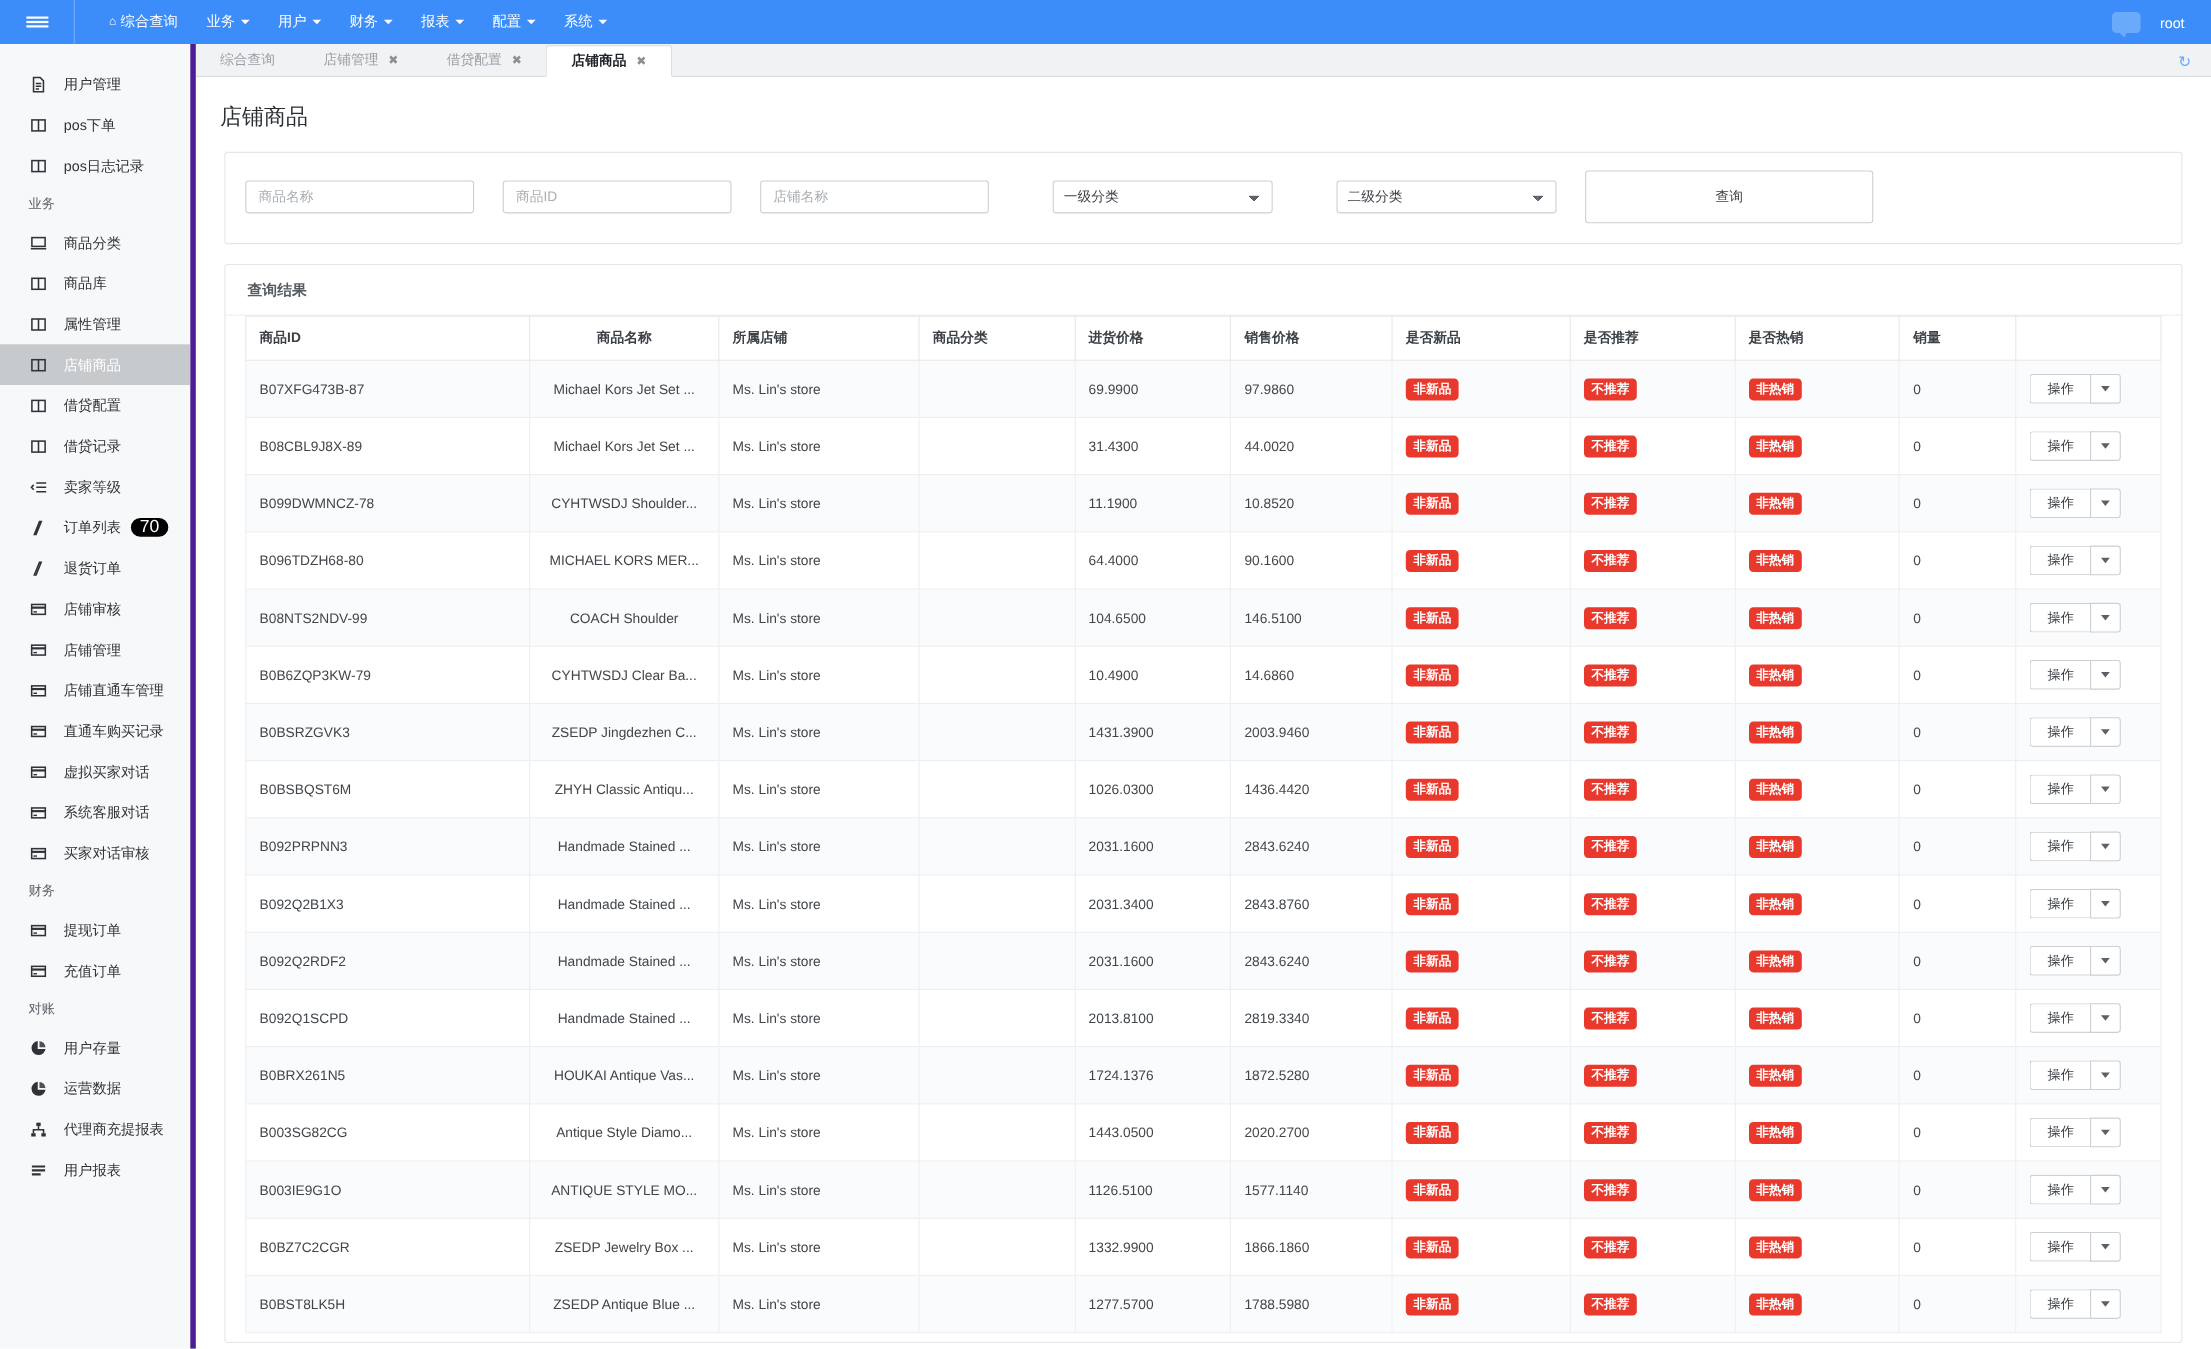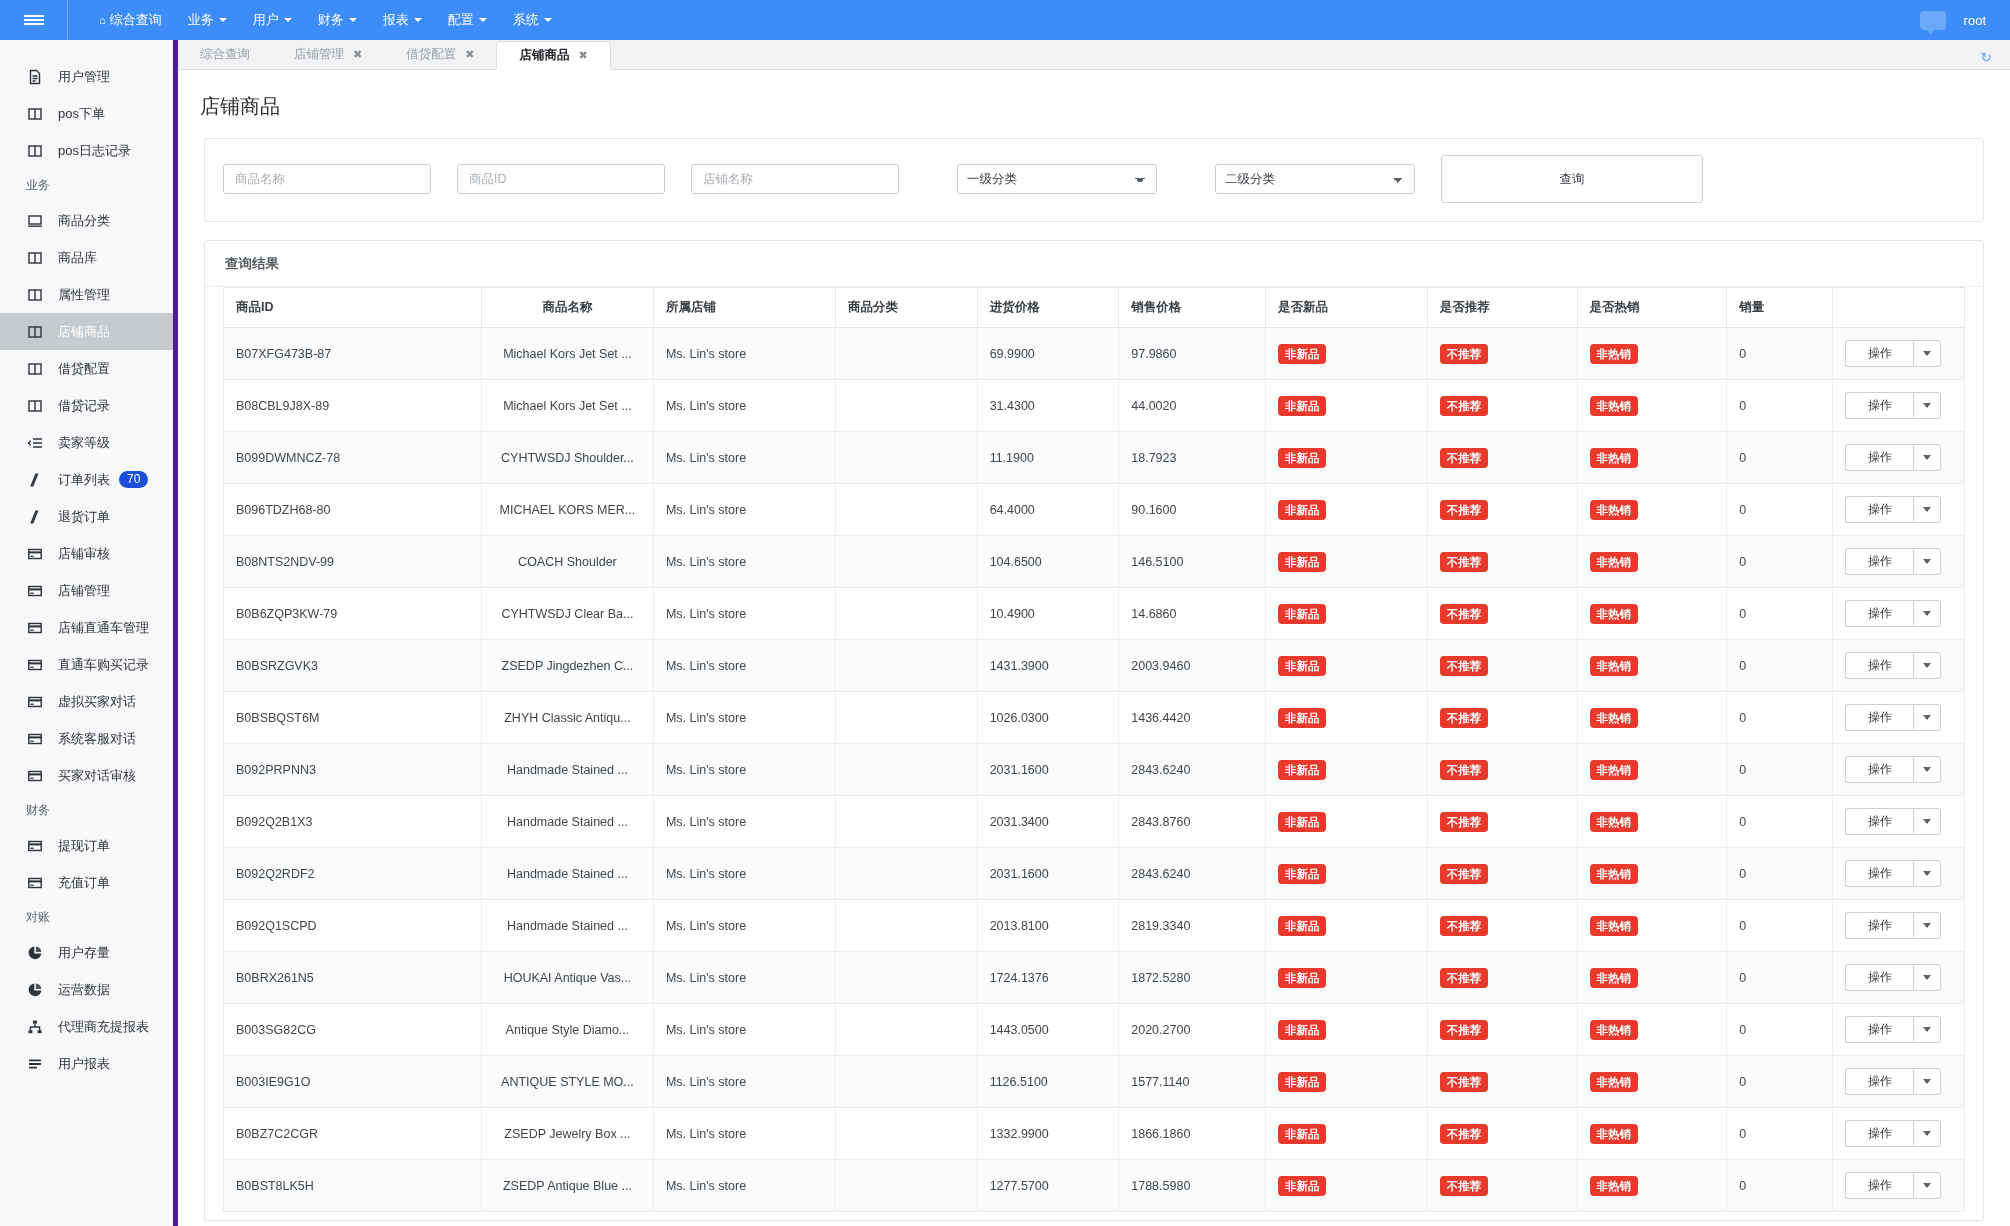--- a/index.html
+++ b/index.html
@@ -67,21 +67,21 @@
     padding-left: 26px; cursor: pointer; font-size: 13px; color: #2f3338;
   }
   .side-item.active { background: #c7cacd; color: #ffffff; }
   .side-item.active .s-ico svg { stroke: #ffffff; }
   .s-ico {
     width: 18px; height: 18px; margin-right: 14px;
     display: flex; align-items: center; justify-content: center; flex: 0 0 18px;
   }
   .s-label { white-space: nowrap; }
   .badge-count {
-    background: #1d4ed8; color: #fff; font-size: 12px;
+    background: #000000; color: #fff; font-size: 16px;
     border-radius: 9px; padding: 1px 8px; margin-left: 9px; line-height: 15px;
   }
 
   
   .tabbar {
     position: absolute; top: 40px; left: 178px; width: 1832px; height: 30px;
     background: #f1f2f4; border-bottom: 1px solid #ddd;
     display: flex; align-items: flex-end; z-index: 10;
   }
   .tab {
@@ -173,21 +173,21 @@
   .c-hot    { width: 148px; }
   .c-sales  { width: 105px; }
   .c-ops    { width: 130px; }
 
   .pill {
     display: inline-block; background: #e8392c; color: #fff;
     font-size: 11.5px; border-radius: 4px; padding: 3px 7px; line-height: 14px;
     font-weight: bold;
   }
   .ops {
-    display: flex; align-items: stretch; width: 96px; height: 27px;
+    display: flex; align-items: stretch; width: 83px; height: 27px;
   }
   .ops-main {
     flex: 1; border: 1px solid #ccd0d4; border-right: none;
     border-radius: 3px 0 0 3px; background: #fff;
     font-size: 12px; color: #3a3f44; cursor: pointer;
     display: flex; align-items: center; justify-content: center;
   }
   .ops-caret {
     width: 28px; border: 1px solid #ccd0d4; border-radius: 0 3px 3px 0;
     background: #fff; cursor: pointer;
@@ -589,21 +589,21 @@
                   </div>
                 </div>
               </td>
             </tr>
             <tr>
               <td class="c-id">B099DWMNCZ-78</td>
               <td class="c-name">CYHTWSDJ Shoulder...</td>
               <td class="c-store">Ms. Lin's store</td>
               <td class="c-cat"></td>
               <td class="c-buy">11.1900</td>
-              <td class="c-sell">18.7923</td>
+              <td class="c-sell">10.8520</td>
               <td class="c-new"><span class="pill">非新品</span></td>
               <td class="c-rec"><span class="pill">不推荐</span></td>
               <td class="c-hot"><span class="pill">非热销</span></td>
               <td class="c-sales">0</td>
               <td class="c-ops">
                 <div class="ops">
                   <div class="ops-main">操作</div>
                   <div class="ops-caret">
                     <i></i>
                   </div>

